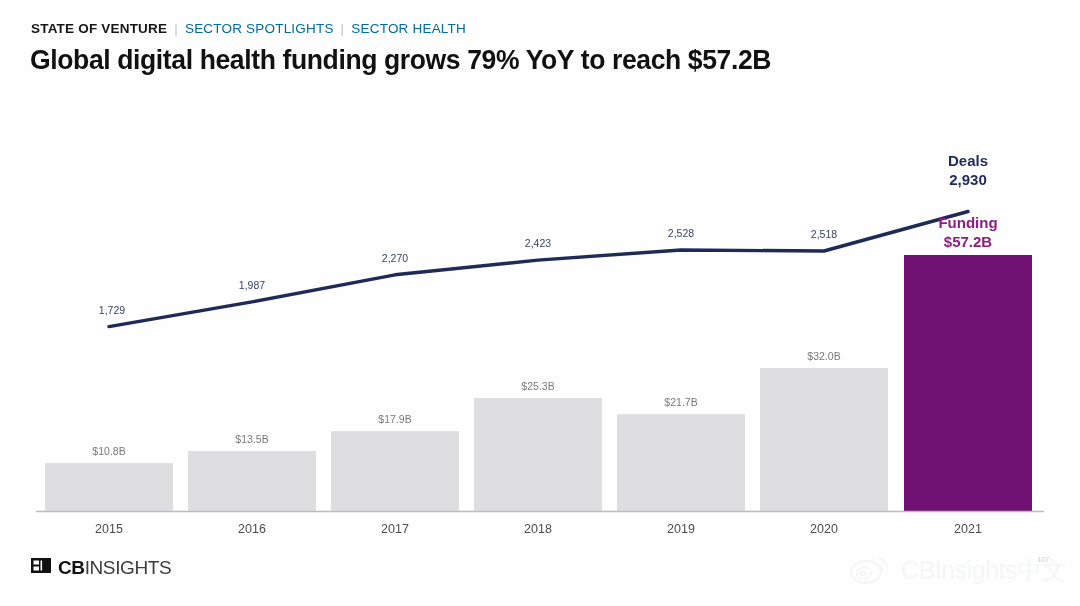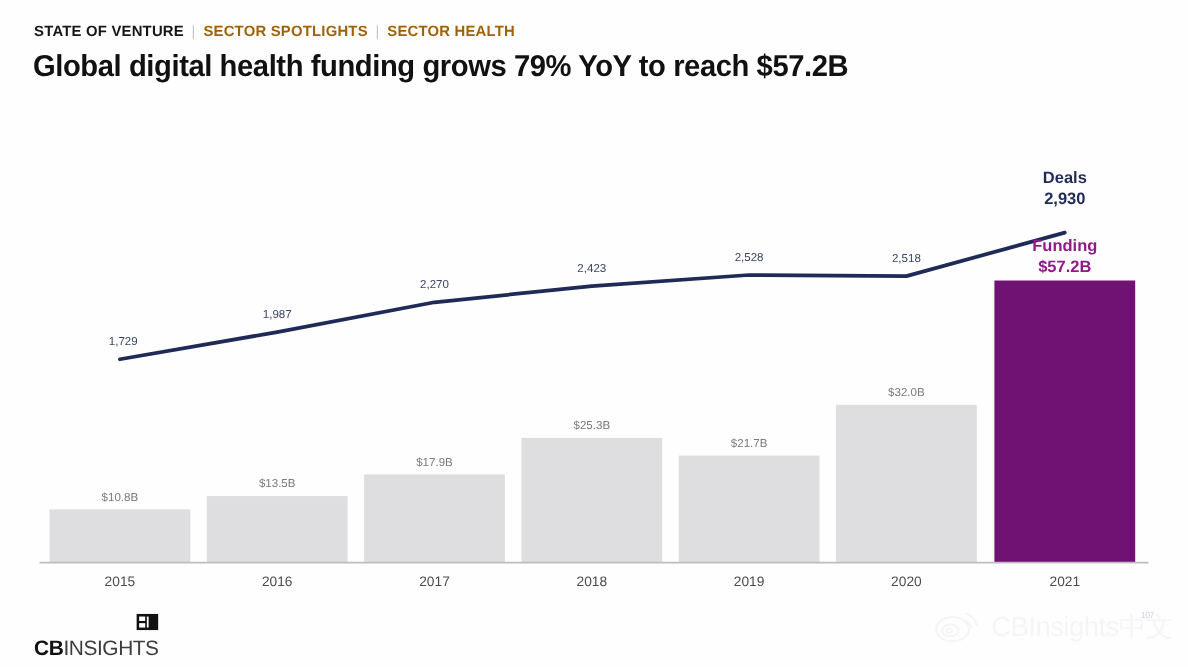--- a/index.html
+++ b/index.html
@@ -32,22 +32,22 @@
     align-items: baseline;
     font-size: 13.5px;
     letter-spacing: 0.2px;
     white-space: nowrap;
   }
   .eyebrow .kicker {
     font-weight: bold;
     color: #161616;
   }
   .eyebrow .crumb {
-    color: #a16207;
-    font-weight: bold;
+    color: #0369a1;
+    font-weight: normal;
     text-align: center;
   }
   .eyebrow .sep {
     color: #c3c5c7;
     margin: 0 7px;
     font-weight: normal;
   }
 
   .title {
     position: absolute;
@@ -107,23 +107,22 @@
   }
   .callout-deals { fill: #1f2a56; }
   .callout-funding { fill: #8f1b87; }
 
   
   .logo {
     position: absolute;
     left: 31px;
     top: 558px;
     display: flex;
-    align-items: flex-end;
+    align-items: flex-start;
     gap: 7px;
-    flex-direction: column;
   }
   .logo-mark {
     width: 20px;
     height: 15px;
     position: relative;
     flex: none;
   }
   .logo-text {
     font-size: 19px;
     letter-spacing: -0.4px;

